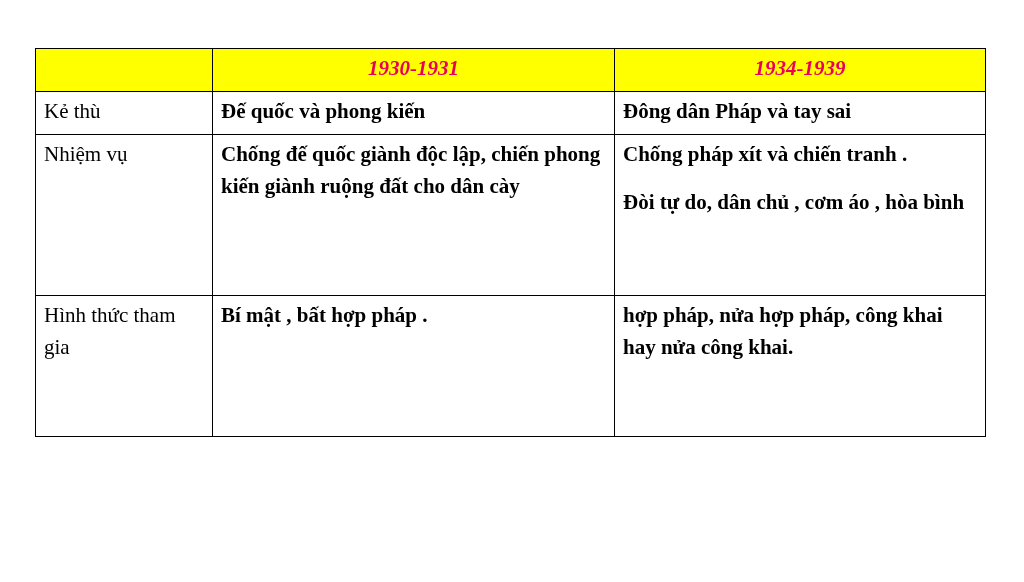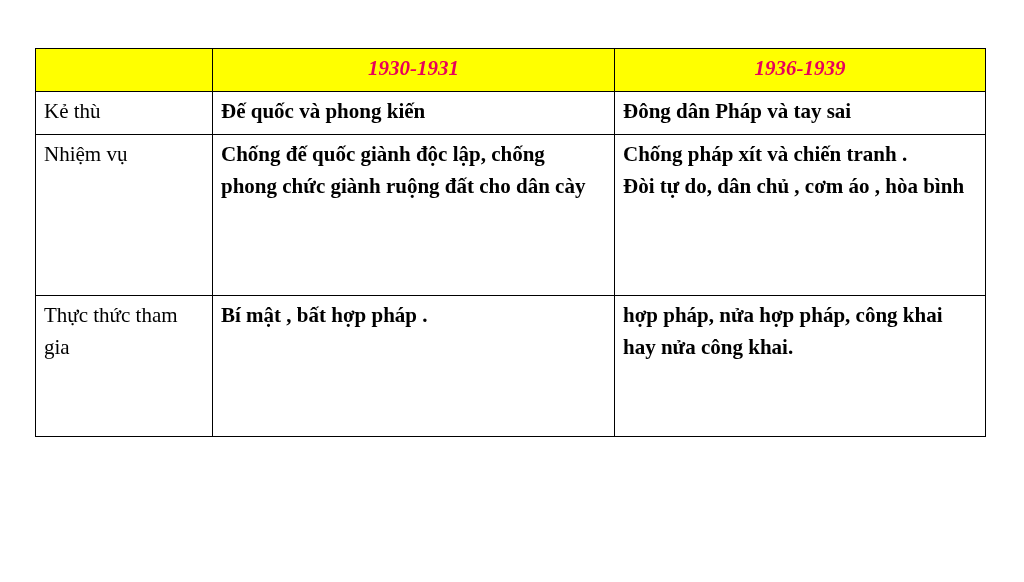--- a/index.html
+++ b/index.html
@@ -60,67 +60,67 @@
   }
   .cell-justify {
     text-align: justify;
     text-align-last: left;
   }
   .row-enemy td { height: 30px; }
   .row-task td { height: 150px; }
   .row-org td { height: 120px; }
   .row-form td { height: 130px; }
   .txt { display: block; font-weight: bold; }
-  .txt + .txt { margin-top: 0; }
+  .txt + .txt { margin-top: 16px; }
 </style>
 </head>
 <body>
 
 <div class="page">
   <table class="comparison">
     <colgroup>
       <col class="c0">
       <col class="c1">
       <col class="c2">
     </colgroup>
     <thead>
       <tr>
         <td class="corner">
           <span class="hdr-label"></span>
         </td>
         <td>
           <span class="hdr-label">1930-1931</span>
         </td>
         <td>
-          <span class="hdr-label">1936-1939</span>
+          <span class="hdr-label">1934-1939</span>
         </td>
       </tr>
     </thead>
     <tbody>
       <tr class="row-enemy">
         <td class="cell-justify">Kẻ thù</td>
         <td>
           <span class="txt">Đế quốc  và phong kiến</span>
         </td>
         <td>
           <span class="txt">Đông dân Pháp và tay sai</span>
         </td>
       </tr>
       <tr class="row-task">
         <td>Nhiệm vụ</td>
         <td class="cell-justify">
-          <span class="txt">Chống đế quốc giành độc lập, chống phong chức giành ruộng đất cho dân cày</span>
+          <span class="txt">Chống đế quốc giành độc lập, chiến phong kiến giành ruộng đất cho dân cày</span>
         </td>
         <td>
           <span class="txt">Chống pháp xít và chiến tranh .</span>
           <span class="txt">Đòi tự do, dân chủ , cơm áo , hòa bình</span>
         </td>
       </tr>
       <tr class="row-form">
-        <td>Thực thức tham gia</td>
+        <td>Hình thức tham gia</td>
         <td>
           <span class="txt">Bí mật , bất hợp pháp .</span>
         </td>
         <td class="cell-justify">
           <span class="txt">hợp pháp, nửa hợp pháp, công khai  hay nửa công khai.</span>
         </td>
       </tr>
     </tbody>
   </table>
 </div>

